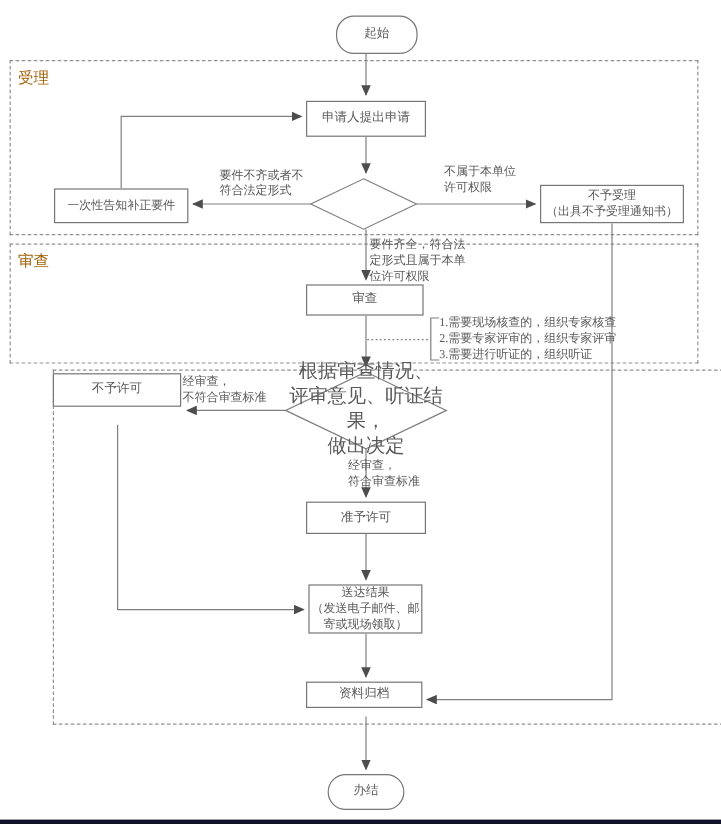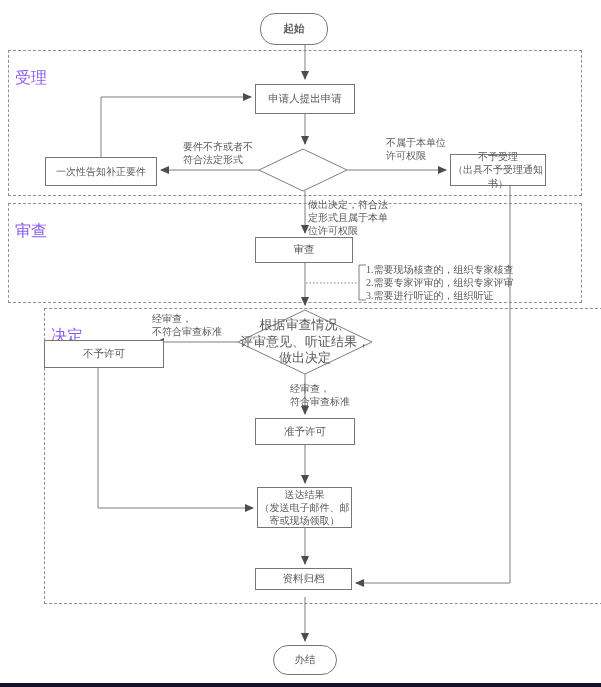--- a/index.html
+++ b/index.html
@@ -4,32 +4,32 @@
 <style>
   html,body{margin:0;padding:0;background:#fff;}
   #canvas{
     position:relative;width:601px;height:687px;background:#fff;overflow:hidden;
     font-family:"Liberation Sans",sans-serif;color:#595959;
   }
   .section{
     position:absolute;border:1px dashed #919191;box-sizing:border-box;background:transparent;
   }
   .section-label{
-    position:absolute;top:17px;left:6px;font-size:16px;color:#8b5cf6;
+    position:absolute;top:5px;left:6px;font-size:13px;color:#a16207;
   }
   svg.wires{position:absolute;left:0;top:0;pointer-events:none;}
   .node{
     position:absolute;box-sizing:border-box;border:1px solid #767676;background:#fff;
     display:flex;align-items:center;justify-content:center;text-align:center;
     font-size:10.5px;line-height:1.32;white-space:pre-line;color:#595959;
   }
   .rounded{border-radius:15px;}
   .diamond-text{
     position:absolute;box-sizing:border-box;display:flex;align-items:center;justify-content:center;
-    text-align:center;font-size:13px;line-height:1.3;white-space:pre-line;color:#595959;background:transparent;
+    text-align:center;font-size:16px;line-height:1.3;white-space:pre-line;color:#595959;background:transparent;
   }
   .edge-label{
     position:absolute;box-sizing:border-box;font-size:10px;line-height:1.3;text-align:left;
     white-space:pre-line;color:#595959;
   }
   .edge-label.left-align{text-align:left;}
   .small{font-size:10px;}
   #bottom-bar{position:absolute;left:0;bottom:0;width:601px;height:4px;background:#12122b;}
 </style>
 </head>
@@ -68,55 +68,55 @@
       <path d="M305,374 L305,414" marker-end="url(#arrow)"></path>
       <path d="M305,445 L305,483" marker-end="url(#arrow)"></path>
       <path d="M305,528 L305,564" marker-end="url(#arrow)"></path>
       <path d="M510,186 L510,583 L356,583" marker-end="url(#arrow)"></path>
       <path d="M305,597 L305,641" marker-end="url(#arrow)"></path>
       <polygon points="303,149 347,170 303,191 259,170" fill="#fff"></polygon>
       <polygon points="305,310 372,342 305,374 238,342" fill="#fff"></polygon>
     </g>
   </svg>
 
-  <div class="node rounded" style="left:260px;top:13px;width:68px;height:32px;font-weight:bold;">起始</div>
+  <div class="node rounded" style="left:280px;top:13px;width:68px;height:32px;">起始</div>
 
   <div class="node" style="left:255px;top:84px;width:100px;height:30px;">申请人提出申请</div>
 
 
   <div class="node small" style="left:45px;top:157px;width:112px;height:29px;">一次性告知补正要件</div>
 
-  <div class="node small" style="left:450px;top:154px;width:96px;height:32px;">不予受理
+  <div class="node small" style="left:450px;top:154px;width:120px;height:32px;">不予受理
 （出具不予受理通知书）</div>
 
   <div class="node" style="left:255px;top:237px;width:98px;height:26px;">审查</div>
 
   <div class="diamond-text" style="left:240px;top:321px;width:130px;height:42px;">根据审查情况、
 评审意见、听证结果，
 做出决定</div>
 
-  <div class="node" style="left:44px;top:340px;width:120px;height:28px;">不予许可</div>
+  <div class="node" style="left:44px;top:311px;width:107px;height:28px;">不予许可</div>
 
   <div class="node small" style="left:257px;top:487px;width:95px;height:41px;">送达结果
 （发送电子邮件、邮
 寄或现场领取）</div>
 
   <div class="node" style="left:255px;top:418px;width:100px;height:27px;">准予许可</div>
 
   <div class="node" style="left:255px;top:568px;width:97px;height:22px;">资料归档</div>
 
   <div class="node rounded" style="left:273px;top:645px;width:64px;height:30px;">办结</div>
 
   <div class="edge-label" style="left:183px;top:140px;width:78px;">要件不齐或者不
 符合法定形式</div>
 
-  <div class="edge-label" style="left:386px;top:137px;width:62px;font-family:Liberation Mono, monospace;">不属于本单位
+  <div class="edge-label" style="left:370px;top:137px;width:62px;">不属于本单位
 许可权限</div>
 
-  <div class="edge-label" style="left:308px;top:198px;width:80px;">做出决定，符合法
+  <div class="edge-label" style="left:308px;top:198px;width:80px;">要件齐全，符合法
 定形式且属于本单
 位许可权限</div>
 
   <div class="edge-label left-align" style="left:366px;top:263px;width:175px;font-family:Liberation Serif, serif;">1.需要现场核查的，组织专家核查
 2.需要专家评审的，组织专家评审
 3.需要进行听证的，组织听证</div>
 
   <div class="edge-label" style="left:152px;top:312px;width:86px;">经审查，
 不符合审查标准</div>
 

